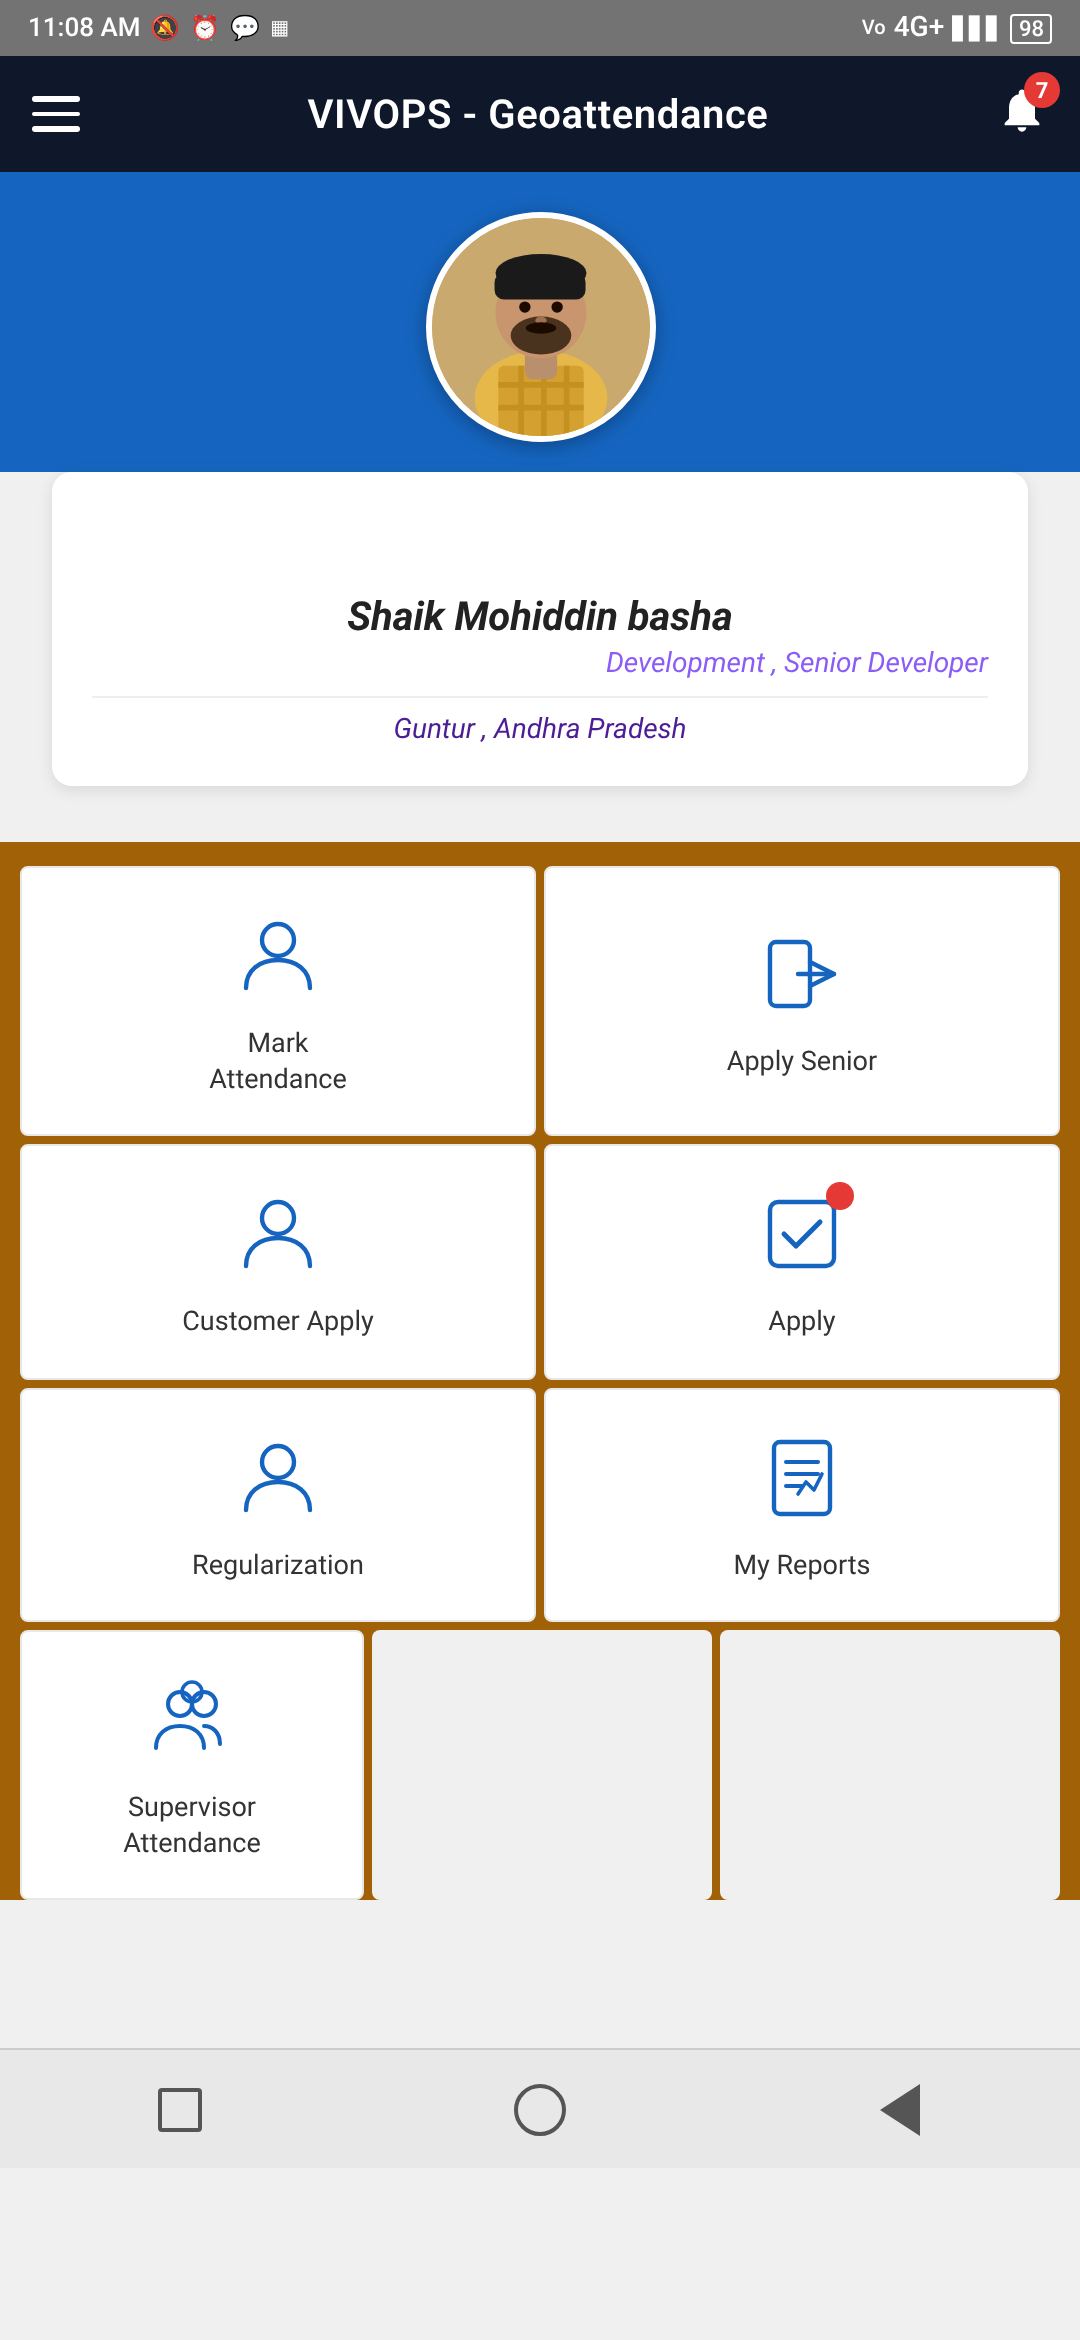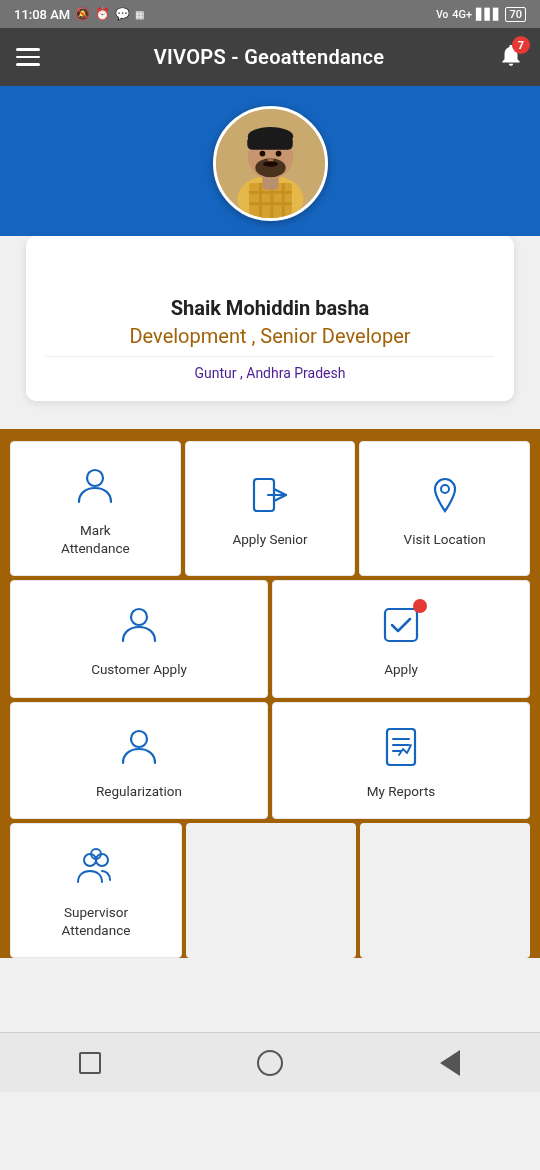--- a/index.html
+++ b/index.html
@@ -22,21 +22,21 @@
       padding: 6px 14px;
       font-size: 13px;
       font-weight: 500;
       height: 28px;
     }
     .status-bar-left { display: flex; align-items: center; gap: 5px; }
     .status-bar-right { display: flex; align-items: center; gap: 4px; }
 
     
     .app-bar {
-      background: #404040;
+      background: #0f172a;
       color: white;
       display: flex;
       align-items: center;
       justify-content: space-between;
       padding: 10px 16px;
       height: 58px;
     }
     .app-bar-title {
       font-size: 20px;
       font-weight: 600;
@@ -77,23 +77,23 @@
     .bell-icon svg { width: 26px; height: 26px; fill: white; }
 
     .profile-name {
       font-size: 20px;
       font-weight: 700;
       color: #222;
       text-align: center;
       margin-bottom: 4px;
     }
     .profile-role {
-      font-size: 20px;
-      color: #a16207;
-      text-align: center;
+      font-size: 14px;
+      color: #8b5cf6;
+      text-align: right;
       margin-bottom: 6px;
     }
     .divider {
       width: 100%;
       height: 1px;
       background: #eee;
       margin: 8px 0;
     }
     .profile-location {
       font-size: 14px;
@@ -220,24 +220,24 @@
 <div class="status-bar">
   <div class="status-bar-left">
     <span>11:08 AM</span>
     <span style="font-size:12px;">🔕</span>
     <span style="font-size:12px;">⏰</span>
     <span style="font-size:12px;">💬</span>
     <span style="font-size:10px;">▦</span>
   </div>
   <div class="status-bar-right">
     <span style="font-size:10px;">Vo</span>
-    <span style="font-size:11px;text-align:center;">4G+</span>
+    <span style="font-size:14px;text-align:center;">4G+</span>
     <span style="font-size:11px;">▋▋▋</span>
     <span style="font-size:11px; border:1px solid white; padding:0 3px; border-radius:2px;">
-      <span>70</span>
+      <span>98</span>
     </span>
   </div>
 </div>
 
 <div class="app-bar">
   <div class="hamburger-icon">
     <span></span>
     <span></span>
     <span></span>
   </div>
@@ -284,21 +284,21 @@
 
           <ellipse cx="57.5" cy="54" rx="3" ry="2" fill="#a07050"></ellipse>
 
           <ellipse cx="57.5" cy="58" rx="8" ry="3" fill="#1a0a00"></ellipse>
         </svg>
       </div>
     </div>
   </div>
 </div>
 
-<div style="background:#f0f0f0; padding: 0 26px;">
+<div style="background:#f0f0f0; padding: 0 26px; font-style: italic;">
   <div class="card-wrapper" style="margin: -55px 0 0 0; position:relative; z-index:2;">
     <div style="background:white; border-radius:10px; padding: 60px 20px 20px; text-align:center;">
       <div class="profile-name">Shaik Mohiddin basha</div>
       <div class="profile-role">Development  ,  Senior Developer</div>
       <div class="divider"></div>
       <div class="profile-location">Guntur , Andhra Pradesh</div>
     </div>
   </div>
 </div>
 
@@ -320,29 +320,20 @@
       <div class="menu-icon">
         <svg viewBox="0 0 44 44">
           <rect x="6" y="6" width="20" height="32" rx="3" stroke="#1565c0" stroke-width="2.2" fill="none"></rect>
           <path d="M26 16l12 6-12 6" stroke="#1565c0" stroke-width="2.2" fill="none" stroke-linecap="round" stroke-linejoin="round"></path>
           <line x1="20" y1="22" x2="38" y2="22" stroke="#1565c0" stroke-width="2.2" stroke-linecap="round"></line>
         </svg>
       </div>
       <span class="menu-label">Apply Senior</span>
     </div>
 
-    <div class="menu-item">
-      <div class="menu-icon">
-        <svg viewBox="0 0 44 44">
-          <path d="M22 6C16.48 6 12 10.48 12 16c0 8 10 22 10 22s10-14 10-22c0-5.52-4.48-10-10-10z" stroke="#1565c0" stroke-width="2.2" fill="none"></path>
-          <circle cx="22" cy="16" r="4" stroke="#1565c0" stroke-width="2" fill="none"></circle>
-        </svg>
-      </div>
-      <span class="menu-label">Visit Location</span>
-    </div>
   </div>
 
   <div class="menu-row">
 
     <div class="menu-item">
       <div class="menu-icon">
         <svg viewBox="0 0 44 44">
           <circle cx="22" cy="14" r="8" stroke="#1565c0" stroke-width="2.2" fill="none"></circle>
           <path d="M6 38c0-9 7-14 16-14s16 5 16 14" stroke="#1565c0" stroke-width="2.2" fill="none" stroke-linecap="round"></path>
         </svg>

